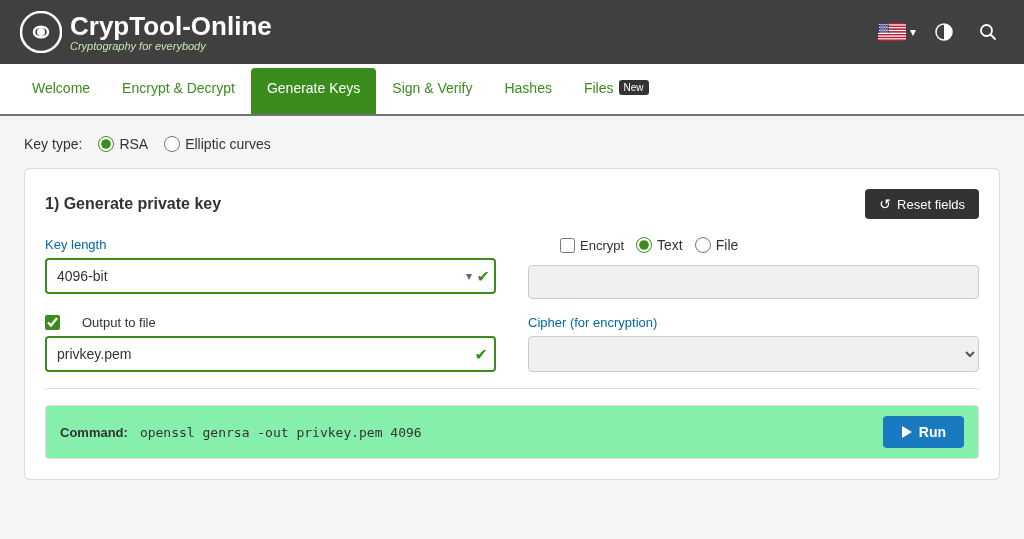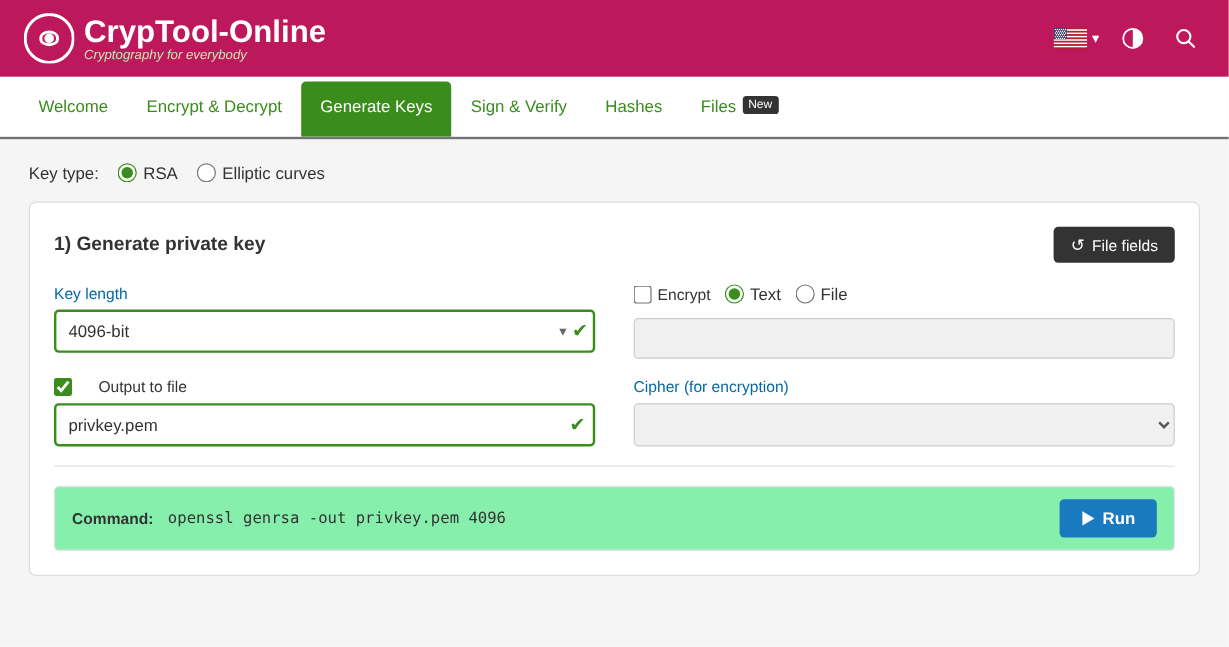--- a/index.html
+++ b/index.html
@@ -1,20 +1,20 @@
 <!DOCTYPE html>
 <html><head>
   <meta charset="utf-8">
   <style>
     * { box-sizing: border-box; margin: 0; padding: 0; }
     body { font-family: 'Segoe UI', Arial, sans-serif; font-size: 14px; background: #f5f5f5; }
 
     
     .header {
-      background: #be185d;
+      background: #404040;
       padding: 10px 20px;
       display: flex;
       align-items: center;
       justify-content: space-between;
       min-height: 64px;
     }
     .header-logo {
       display: flex;
       align-items: center;
       gap: 8px;
@@ -257,20 +257,21 @@
       gap: 12px;
       margin-bottom: 6px;
     }
     .encrypt-checkbox-label {
       display: flex;
       align-items: center;
       gap: 5px;
       color: #333;
       font-size: 13px;
       cursor: pointer;
+      margin-left: 32px;
     }
     .text-input-right {
       width: 100%;
       padding: 8px 10px;
       border: 1px solid #ccc;
       border-radius: 4px;
       font-size: 14px;
       color: #555;
       background: #f0f0f0;
       outline: none;
@@ -446,21 +447,21 @@
         <span>Elliptic curves</span>
       </label>
     </div>
   </div>
 
   <div class="card">
     <div class="card-header">
       <span class="card-title">1) Generate private key</span>
       <button class="reset-btn">
         <span style="font-size:14px;">↺</span>
-        <span>File fields</span>
+        <span>Reset fields</span>
       </button>
     </div>
 
     <div class="form-grid">
 
       <div class="form-group">
         <label class="form-label">Key length</label>
         <div class="input-with-icon">
           <input type="text" class="green-input" value="4096-bit" style="">
           <span class="chevron-icon">▾</span>

